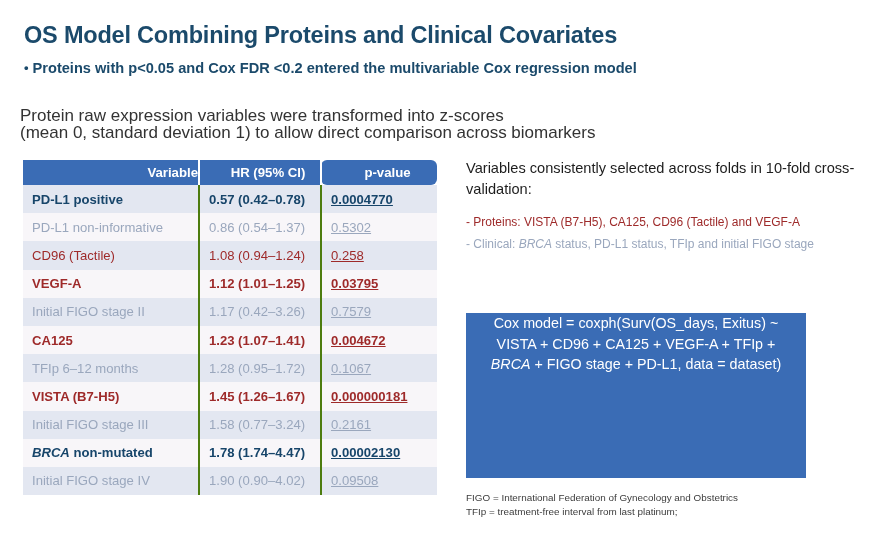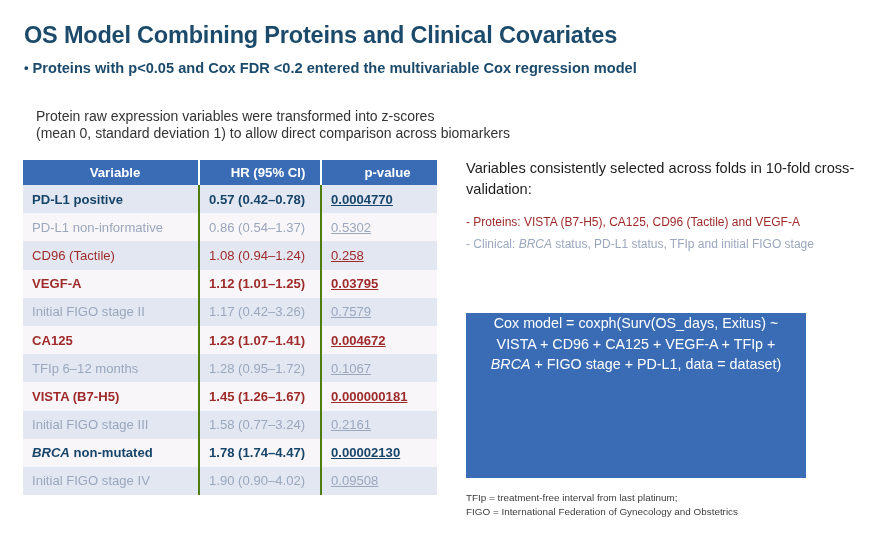--- a/index.html
+++ b/index.html
@@ -38,23 +38,23 @@
   }
   #subtitle-bullet .dot {
     font-size: 13px;
     vertical-align: 1px;
     margin-right: 4px;
   }
 
   
   #zscore-note {
     position: absolute;
-    left: 36px;
+    left: 20px;
     top: 108px;
-    font-size: 14px;
+    font-size: 17px;
     line-height: 16.5px;
     color: #333333;
     white-space: nowrap;
   }
 
   
   #results-table {
     position: absolute;
     left: 23px;
     top: 160px;
@@ -66,26 +66,26 @@
   #results-table col.c-hr  { width: 122px; }
   #results-table col.c-p   { width: 116px; }
 
   #results-table thead th {
     background: #3a6cb5;
     color: #ffffff;
     font-size: 13.2px;
     font-weight: bold;
     height: 25px;
     padding: 0 0 0 9px;
-    text-align: center;
+    text-align: right;
     border-right: 2px solid #ffffff;
     box-sizing: border-box;
   }
   #results-table thead th.center { text-align: center; padding-left: 16px; }
-  #results-table thead th:last-child { border-right: none; }
+  #results-table thead th:last-child { border-right: none; border-radius: 6px; }
 
   #results-table tbody td {
     font-size: 13.1px;
     height: 28.2px;
     padding: 0 0 0 9px;
     border-right: 2px solid #4d7c0f;
     box-sizing: border-box;
     white-space: nowrap;
     vertical-align: middle;
   }
@@ -253,15 +253,15 @@
 
 <div id="formula-box">
   <div id="formula-text">
     <div>Cox model = coxph(Surv(OS_days, Exitus) ~</div>
     <div>VISTA + CD96 + CA125 + VEGF-A + TFIp +</div>
     <div><i>BRCA</i><span> + FIGO stage + PD-L1, data = dataset)</span></div>
   </div>
 </div>
 
 <div id="footnotes">
+  <div>FIGO = International Federation of Gynecology and Obstetrics</div>
   <div>TFIp = treatment-free interval from last platinum;</div>
-  <div>FIGO = International Federation of Gynecology and Obstetrics</div>
 </div>
 
 </body></html>

